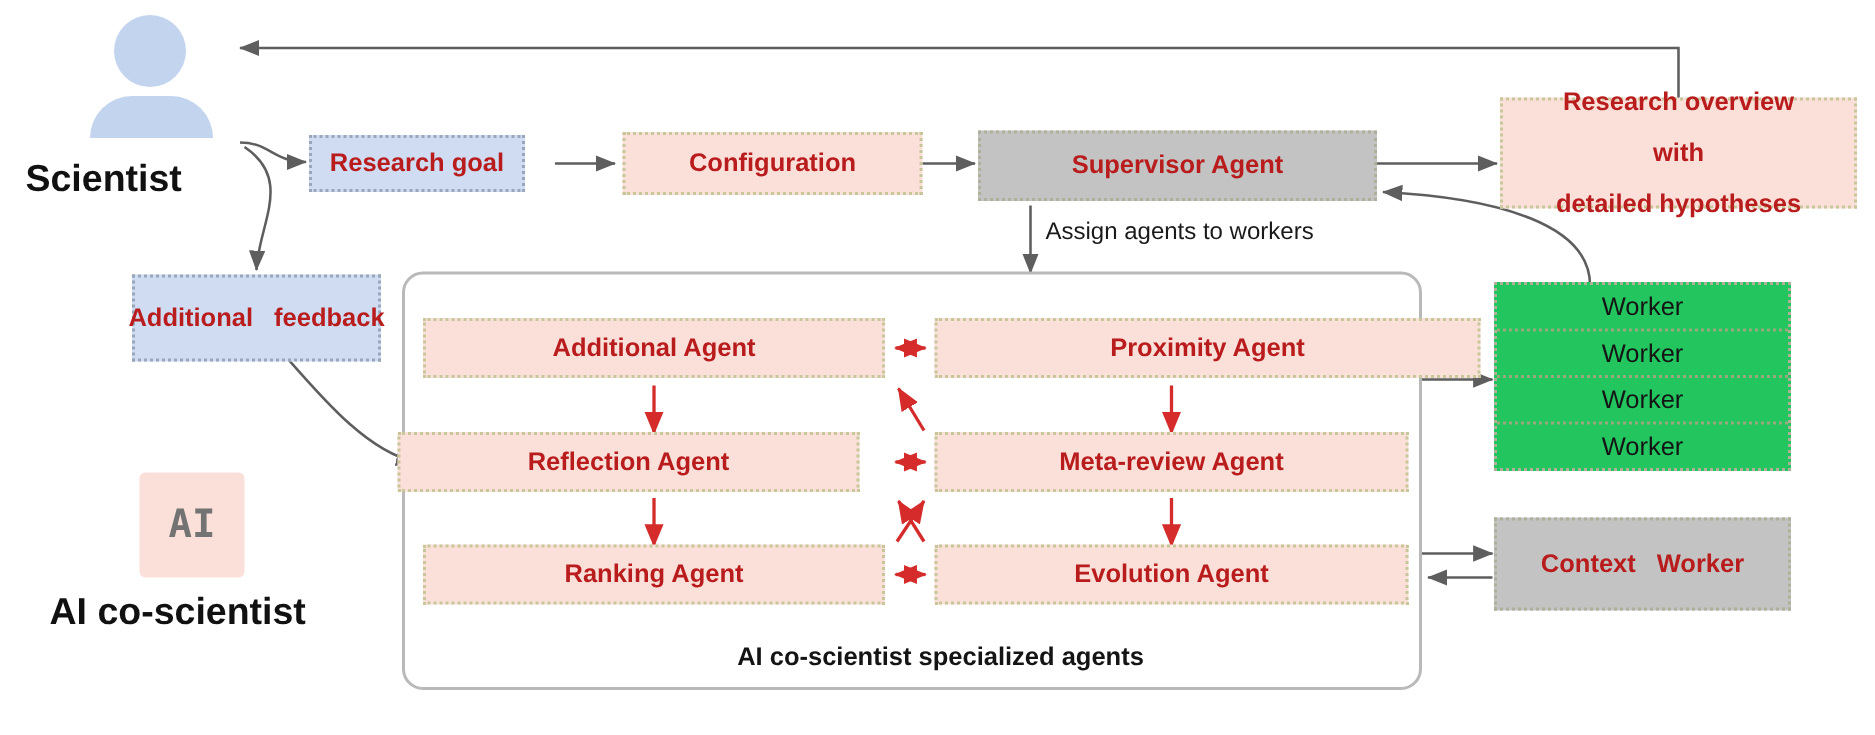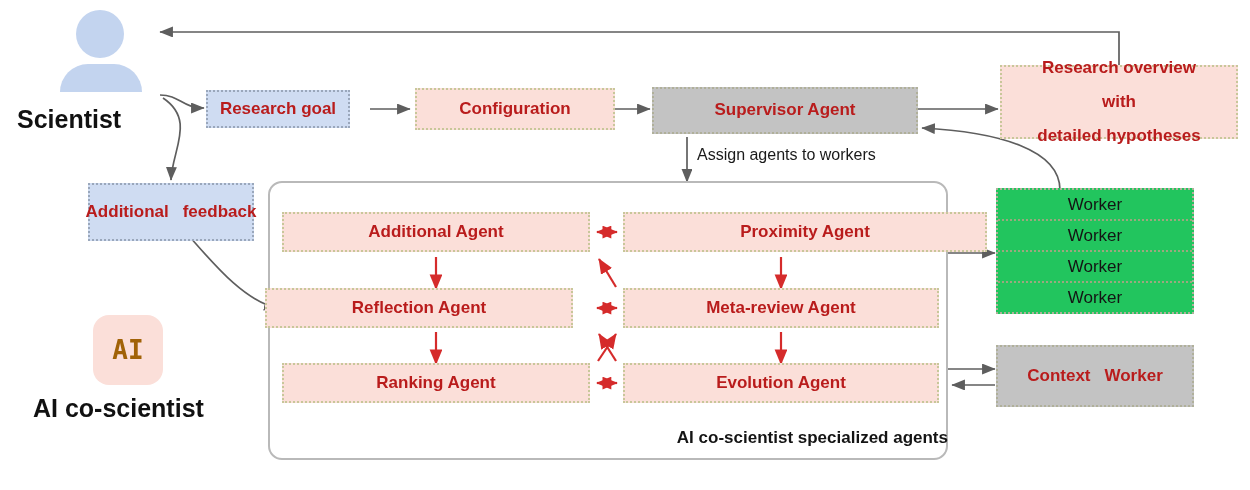--- a/index.html
+++ b/index.html
@@ -54,23 +54,24 @@
   }
   .panel {
     position: absolute;
     box-sizing: border-box;
     border: 2px solid #b9b9b9;
     border-radius: 14px;
     background: transparent;
   }
   .panel-caption {
     position: absolute;
-    text-align: right;
+    text-align: center;
     font-weight: bold;
     color: #141414;
+    margin-left: 19px;
   }
   .plain-label {
     position: absolute;
     font-weight: bold;
     color: #111111;
     white-space: nowrap;
   }
   .edge-label {
     position: absolute;
     color: #1a1a1a;
@@ -85,27 +86,27 @@
     border-radius: 50%;
   }
   .avatar .body {
     position: absolute;
     background: #c3d4ef;
     border-radius: 60px 60px 0 0;
   }
   .ai-logo {
     position: absolute;
     background: #fbdfd9;
-    border-radius: 16px;
+    border-radius: 4px;
     display: flex;
     align-items: center;
     justify-content: center;
     font-family: "DejaVu Sans Mono", monospace;
     font-weight: bold;
-    color: #a16207;
+    color: #737373;
   }
   .worker-stack {
     position: absolute;
     box-sizing: border-box;
     background: #22c55e;
     border: 2px dotted #b0b09a;
     display: flex;
     flex-direction: column;
   }
   .worker-cell {

